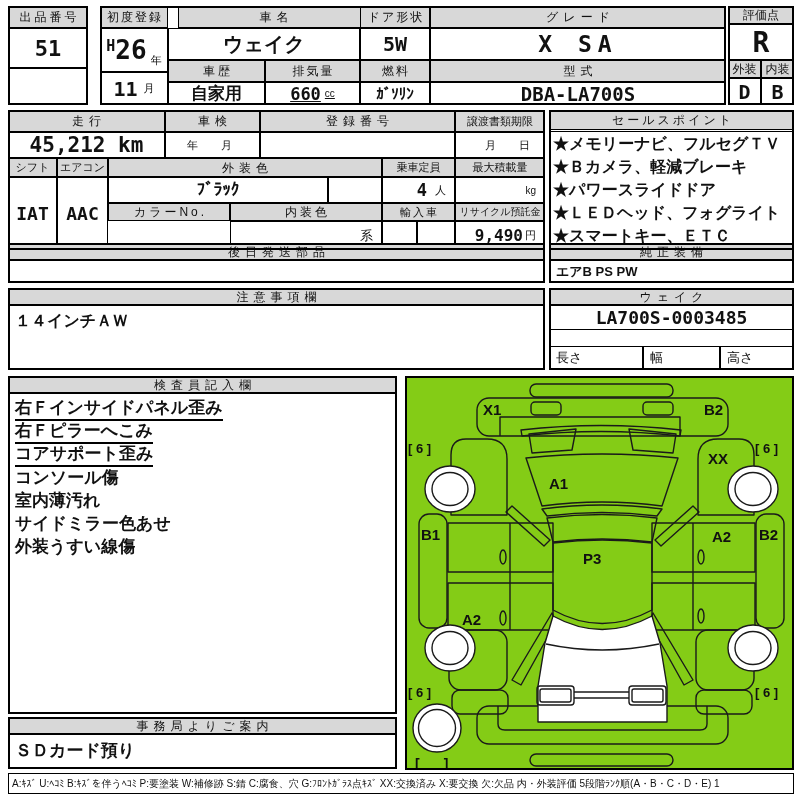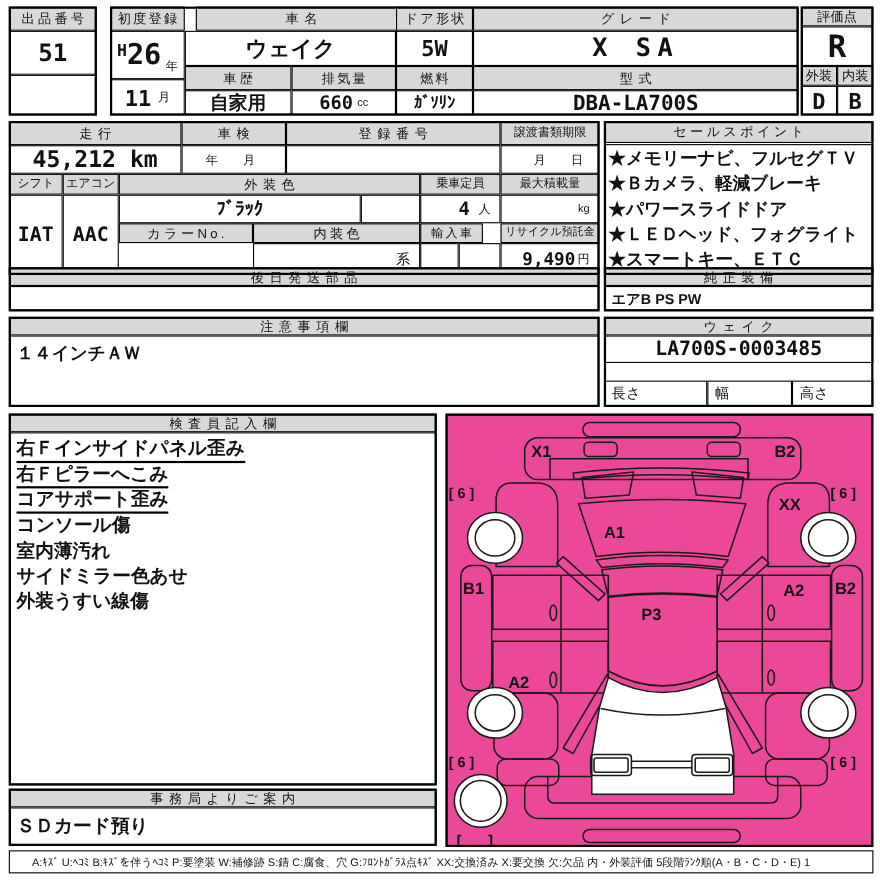--- a/index.html
+++ b/index.html
@@ -43,21 +43,21 @@
   </div>
   <div class="c val" style="left:100px;top:72px;width:68px;height:33px;">
     <span class="mono" style="font-size:20px;">11</span>
       <span style="font-size:11px;margin-left:6px;">月</span>
   </div>
   <div class="c hdr ls5" style="left:168px;top:6px;width:192px;height:22px;margin-left:10px;">車名</div>
   <div class="c val jpval" style="left:168px;top:28px;width:192px;height:32px;font-size:20px;">ウェイク</div>
   <div class="c hdr ls3" style="left:168px;top:60px;width:97px;height:22px;">車歴</div>
   <div class="c val jpval" style="left:168px;top:82px;width:97px;height:23px;font-size:17px;">自家用</div>
   <div class="c hdr ls2" style="left:265px;top:60px;width:95px;height:22px;">排気量</div>
-  <div class="c val" style="left:265px;top:82px;width:95px;height:23px;">
+  <div class="c val" style="left:265px;top:82px;width:95px;height:23px;text-decoration:underline;">
     <span class="mono" style="font-size:17px;">660</span>
       <span style="font-size:10px;margin-left:4px;">cc</span>
   </div>
   <div class="c hdr ls2" style="left:360px;top:6px;width:70px;height:22px;">ドア形状</div>
   <div class="c val mono" style="left:360px;top:28px;width:70px;height:32px;font-size:20px;">5W</div>
   <div class="c hdr ls2" style="left:360px;top:60px;width:70px;height:22px;">燃料</div>
   <div class="c val jpval" style="left:360px;top:82px;width:70px;height:23px;font-size:15px;">ｶﾞｿﾘﾝ</div>
   <div class="c hdr ls5" style="left:430px;top:6px;width:296px;height:22px;">グレード</div>
   <div class="c val mono" style="left:430px;top:28px;width:296px;height:32px;font-size:23px;letter-spacing:6px;">X SA</div>
   <div class="c hdr ls5" style="left:430px;top:60px;width:296px;height:22px;">型式</div>
@@ -95,21 +95,21 @@
     <span class="mono" style="font-size:17px;">4</span>
       <span class="f11" style="margin-left:8px;">人</span>
   </div>
   <div class="c val right f10" style="left:455px;top:177px;width:90px;height:26px;">
     <span></span>
       <span>kg</span>
   </div>
 
   <div class="c hdr ls3" style="left:108px;top:203px;width:122px;height:18px;">カラーNo.</div>
   <div class="c hdr ls3" style="left:230px;top:203px;width:152px;height:18px;">内装色</div>
-  <div class="c hdr f11 ls2" style="left:382px;top:203px;width:57px;height:18px;">輸入車</div>
+  <div class="c hdr f11 ls2" style="left:382px;top:203px;width:73px;height:18px;">輸入車</div>
   <div class="c hdr f10 ls0" style="left:455px;top:203px;width:90px;height:18px;">リサイクル預託金</div>
   <div class="c val mono" style="left:108px;top:221px;width:122px;height:14px;font-size:20px;margin-top:24px;">X07</div>
   <div class="c val right f13" style="left:230px;top:221px;width:152px;height:29px;">系</div>
   <div class="c val" style="left:382px;top:221px;width:35px;height:29px;"></div>
   <div class="c val" style="left:417px;top:221px;width:38px;height:29px;"></div>
   <div class="c val right" style="left:455px;top:221px;width:90px;height:29px;">
     <span class="mono" style="font-size:16px;">9,490</span>
       <span class="f11" style="margin-left:2px;">円</span>
   </div>
   <div class="box" style="left:8px;top:110px;width:537px;height:140px;"></div>
@@ -162,21 +162,21 @@
       </div>
     <div class="insline">
         <span>サイドミラー色あせ</span>
       </div>
     <div class="insline">
         <span>外装うすい線傷</span>
       </div>
   </div>
   <div class="box" style="left:8px;top:376px;width:389px;height:338px;"></div>
 
-  <div class="c" style="left:405px;top:376px;width:389px;height:394px;border:2px solid #000;background:#ec4899;text-align:right;">
+  <div class="c" style="left:405px;top:376px;width:389px;height:394px;border:2px solid #000;background:#84cc16;text-align:right;">
     <svg width="385" height="390" viewBox="407 378 385 390">
       <g fill="none" stroke="#1a1a1a" stroke-width="1.4" stroke-linejoin="round">
 
         <rect x="530" y="384" width="143" height="13" rx="6"></rect>
         <rect x="477" y="398" width="251" height="38" rx="12"></rect>
         <rect x="531" y="402" width="30" height="13" rx="4"></rect>
         <rect x="643" y="402" width="30" height="13" rx="4"></rect>
         <path d="M500,436 L500,417 L680,417 L680,436"></path>
 
         <path d="M521,430 Q601,421 681,430 L680,436 Q601,427 522,436 Z"></path>
@@ -259,15 +259,15 @@
       <text x="408" y="697" font-size="13">[ 6 ]</text>
       <text x="755" y="697" font-size="13">[ 6 ]</text>
       <text x="415" y="769" font-size="14" letter-spacing="5">[　]</text>
     </svg>
   </div>
 
   <div class="c hdr ls5" style="left:8px;top:717px;width:389px;height:17px;">事務局よりご案内</div>
   <div class="c val left jpval" style="left:8px;top:734px;width:389px;height:35px;align-items:flex-start;padding-top:4px;font-size:17px;">ＳＤカード預り</div>
   <div class="box" style="left:8px;top:717px;width:389px;height:52px;"></div>
 
-  <div class="c val left f10" style="left:8px;top:773px;width:786px;height:21px;padding-left:20px;letter-spacing:0;">A:ｷｽﾞ U:ﾍｺﾐ B:ｷｽﾞを伴うﾍｺﾐ P:要塗装 W:補修跡 S:錆 C:腐食、穴 G:ﾌﾛﾝﾄｶﾞﾗｽ点ｷｽﾞ XX:交換済み X:要交換 欠:欠品 内・外装評価 5段階ﾗﾝｸ順(A・B・C・D・E) 1</div>
+  <div class="c val left f10" style="left:8px;top:773px;width:786px;height:21px;padding-left:3px;letter-spacing:0;">A:ｷｽﾞ U:ﾍｺﾐ B:ｷｽﾞを伴うﾍｺﾐ P:要塗装 W:補修跡 S:錆 C:腐食、穴 G:ﾌﾛﾝﾄｶﾞﾗｽ点ｷｽﾞ XX:交換済み X:要交換 欠:欠品 内・外装評価 5段階ﾗﾝｸ順(A・B・C・D・E) 1</div>
 
 </div>
 
 </body></html>

